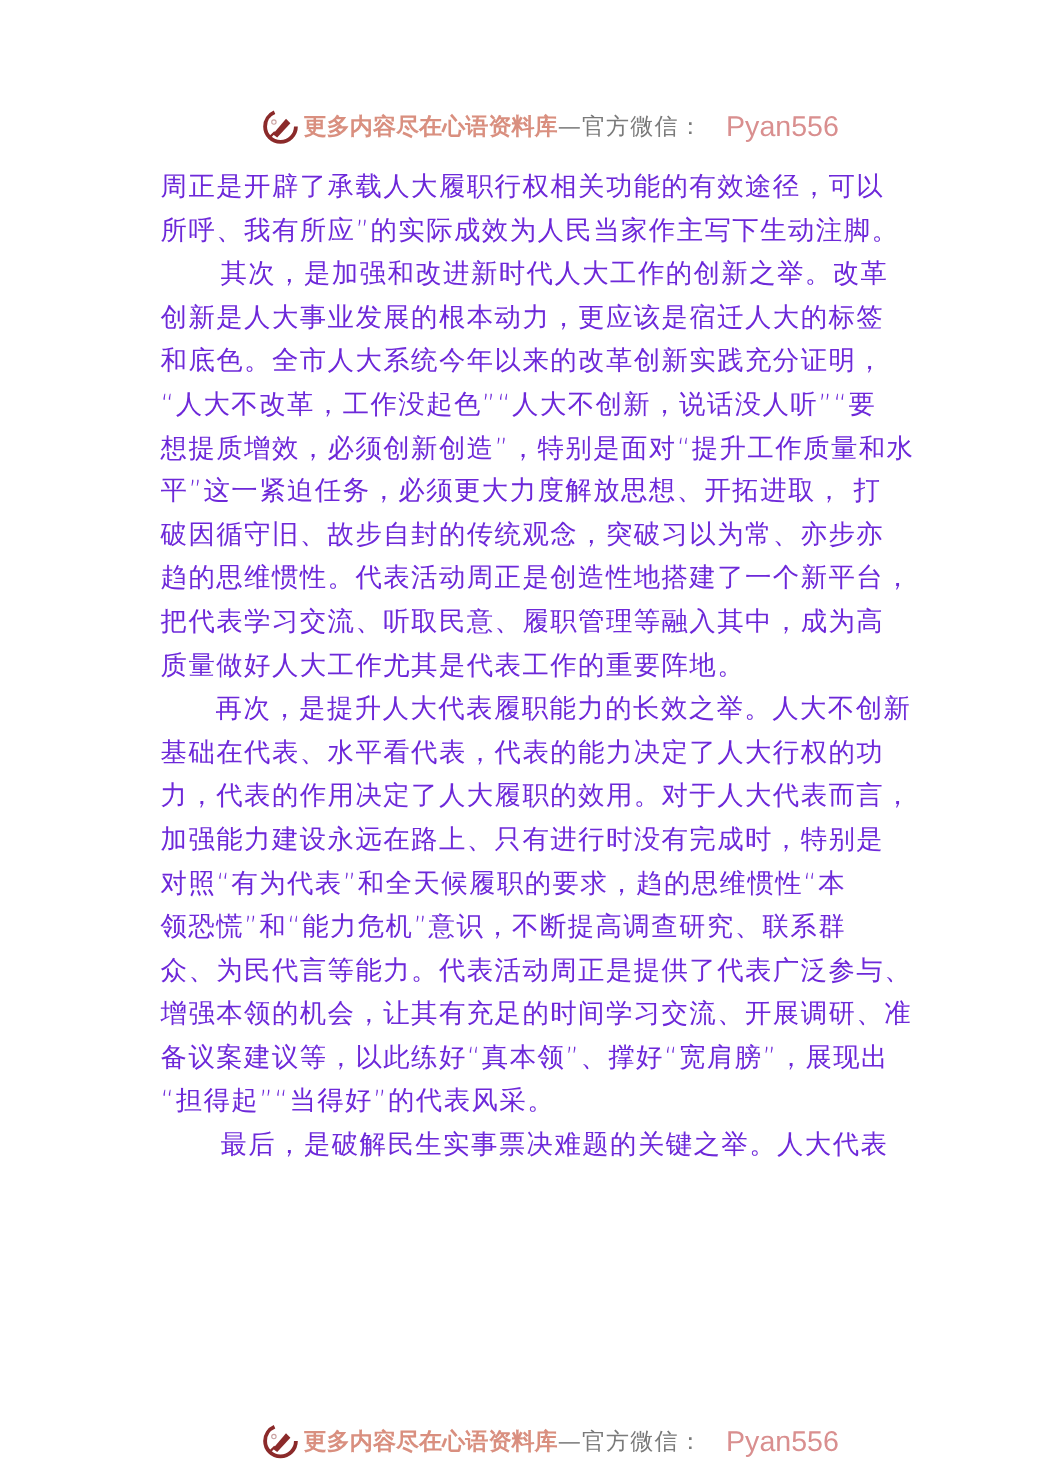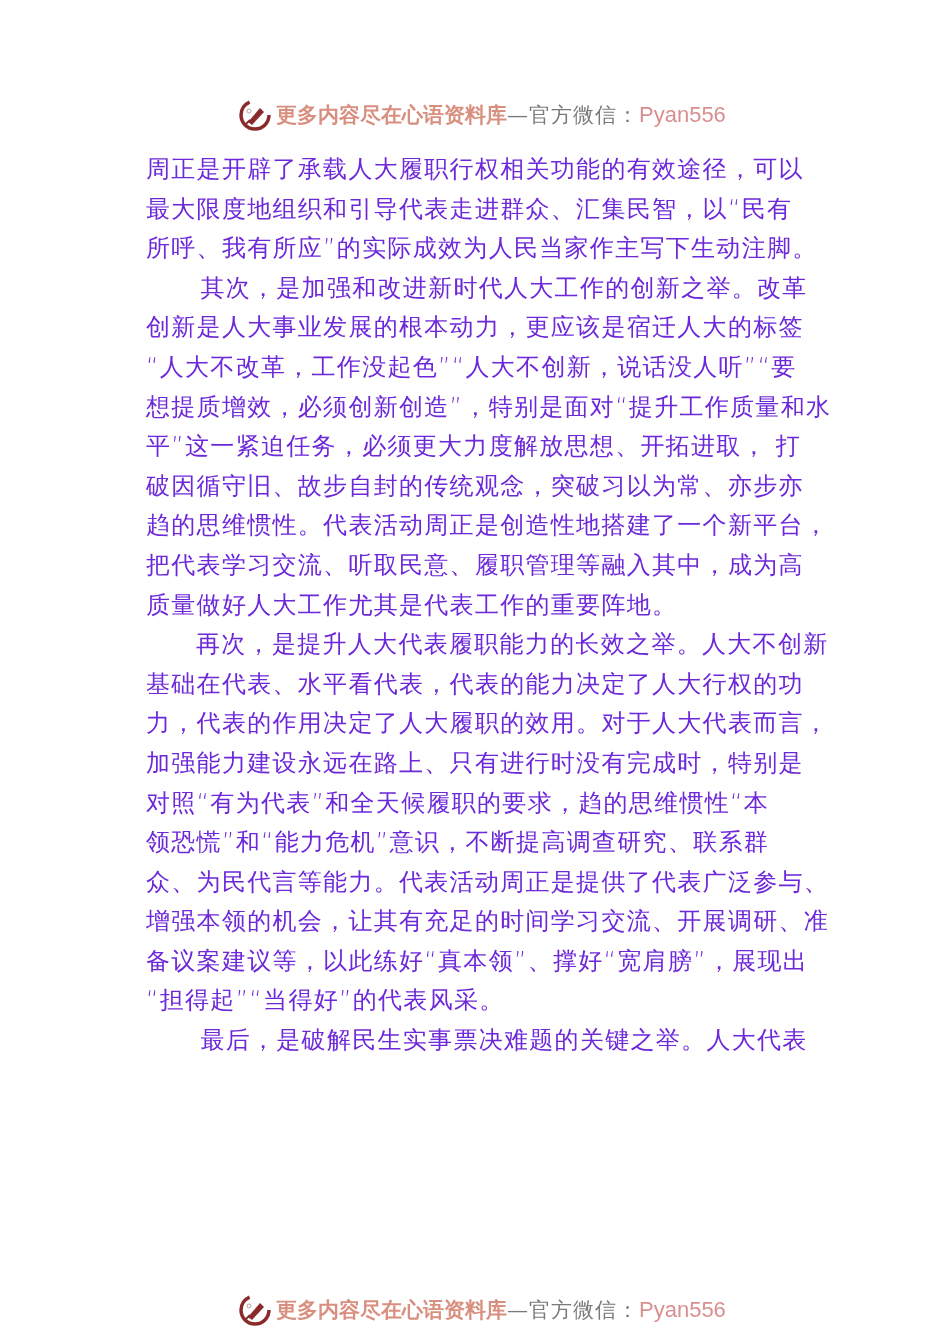--- a/index.html
+++ b/index.html
@@ -40,22 +40,22 @@
     }
     .wm-gray {
       color: #7a7a7a;
       font-family: "DejaVu Serif", "Liberation Serif", serif;
       font-size: 21px;
       letter-spacing: 1px;
     }
     .wm-id {
       color: #d98f8f;
       font-family: "Liberation Sans", "DejaVu Sans", sans-serif;
-      font-size: 22px;
-      margin-left: 0;
+      font-size: 26px;
+      margin-left: 21px;
     }
     .content {
       position: absolute;
       left: 146px;
       top: 150px;
       width: 666px;
     }
     .line {
       height: 39.6px;
       line-height: 39.6px;
@@ -81,24 +81,24 @@
     </svg>
   </span>
   <span class="wm-red">更多内容尽在心语资料库</span>
   <span class="wm-gray">—</span>
   <span class="wm-gray">官方微信：</span>
   <span class="wm-id">Pyan556</span>
 </div>
 
 <div class="content">
   <div class="line">周正是开辟了承载人大履职行权相关功能的有效途径，可以</div>
-  <div class="line">最大限度地组织和引导代表走进群众、汇集民智，以“民有</div>
   <div class="line">所呼、我有所应”的实际成效为人民当家作主写下生动注脚。</div>
   <div class="line indent">其次，是加强和改进新时代人大工作的创新之举。改革</div>
   <div class="line">创新是人大事业发展的根本动力，更应该是宿迁人大的标签</div>
+  <div class="line">和底色。全市人大系统今年以来的改革创新实践充分证明，</div>
   <div class="line">“人大不改革，工作没起色”“人大不创新，说话没人听”“要</div>
   <div class="line">想提质增效，必须创新创造”，特别是面对“提升工作质量和水</div>
   <div class="line">平”这一紧迫任务，必须更大力度解放思想、开拓进取，  打</div>
   <div class="line">破因循守旧、故步自封的传统观念，突破习以为常、亦步亦</div>
   <div class="line">趋的思维惯性。代表活动周正是创造性地搭建了一个新平台，</div>
   <div class="line">把代表学习交流、听取民意、履职管理等融入其中，成为高</div>
   <div class="line">质量做好人大工作尤其是代表工作的重要阵地。</div>
   <div class="line indent">再次，是提升人大代表履职能力的长效之举。人大不创新</div>
   <div class="line">基础在代表、水平看代表，代表的能力决定了人大行权的功</div>
   <div class="line">力，代表的作用决定了人大履职的效用。对于人大代表而言，</div>

